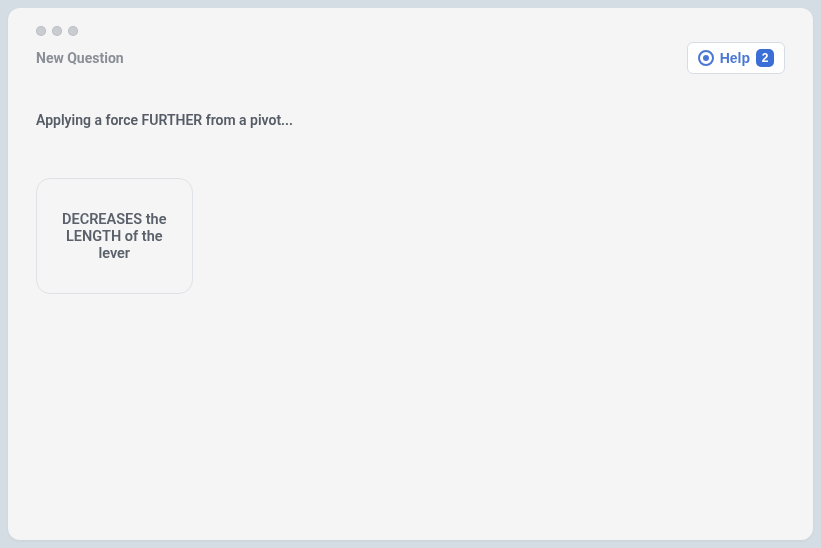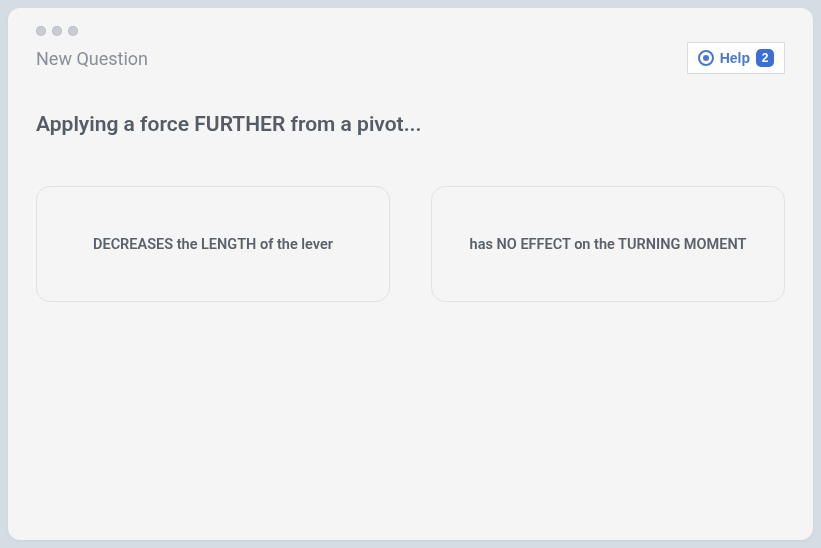--- a/index.html
+++ b/index.html
@@ -37,30 +37,30 @@
       border: 1px solid rgba(0,0,0,0.08);
     }
     .header-row {
       display: flex;
       justify-content: space-between;
       align-items: center;
       margin-bottom: 38px;
     }
     .breadcrumb {
       color: #8a8f97;
-      font-size: 18px;
-      font-weight: 400;
+      font-size: 14px;
+      font-weight: 700;
     }
     .help-button {
       display: flex;
       align-items: center;
       gap: 6px;
       background: #fff;
       border: 1px solid #d8dde3;
-      border-radius: 0;
+      border-radius: 6px;
       padding: 6px 10px;
       cursor: pointer;
       color: #4a77d4;
       font-size: 14px;
       font-weight: 600;
     }
     .help-button .circle-icon {
       width: 16px;
       height: 16px;
       border-radius: 50%;
@@ -84,27 +84,27 @@
       border-radius: 5px;
       min-width: 18px;
       height: 18px;
       display: flex;
       align-items: center;
       justify-content: center;
       padding: 0 4px;
     }
     .question-text {
       color: #555c66;
-      font-size: 21px;
+      font-size: 14px;
       font-weight: 600;
       margin-bottom: 50px;
     }
     .answers-grid {
       display: grid;
-      grid-template-columns: 1fr 1fr;
+      grid-template-columns: 1fr 1fr 1fr 1fr;
       gap: 41px;
     }
     .answer-card {
       background: #f5f5f5;
       border: 1px solid #dfe2e6;
       border-radius: 14px;
       height: 116px;
       display: flex;
       align-items: center;
       justify-content: center;
@@ -136,18 +136,15 @@
       <span class="help-badge">2</span>
     </button>
   </div>
 
   <div class="question-text">Applying a force FURTHER from a pivot...</div>
 
   <div class="answers-grid">
     <div class="answer-card">
       <span>DECREASES the LENGTH of the lever</span>
     </div>
-    <div class="answer-card">
-      <span>has NO EFFECT on the TURNING MOMENT</span>
-    </div>
   </div>
 
 </div>
 
 </body></html>

